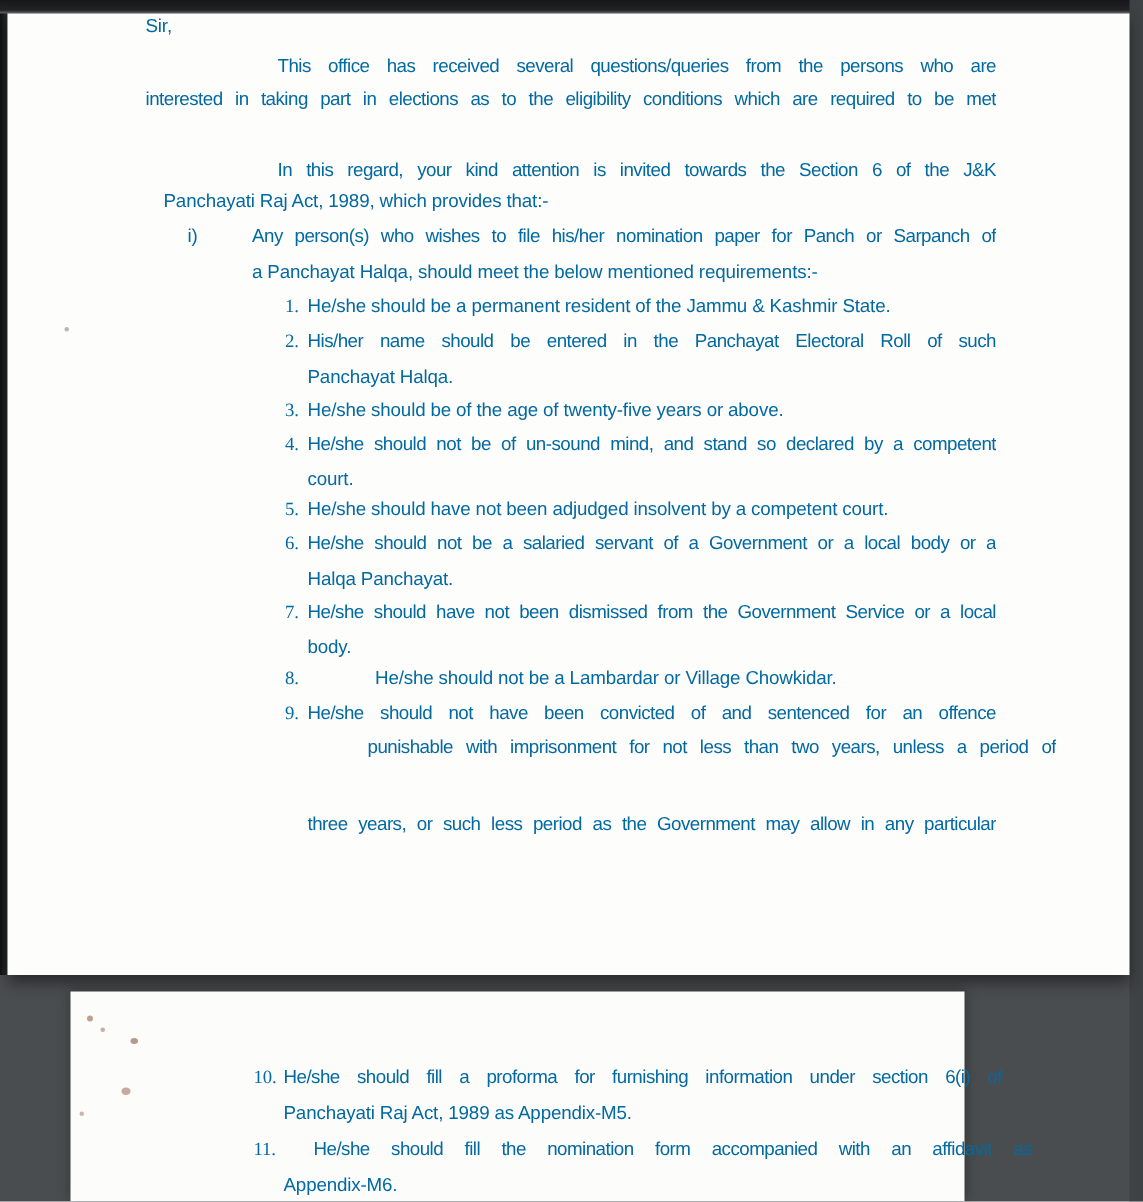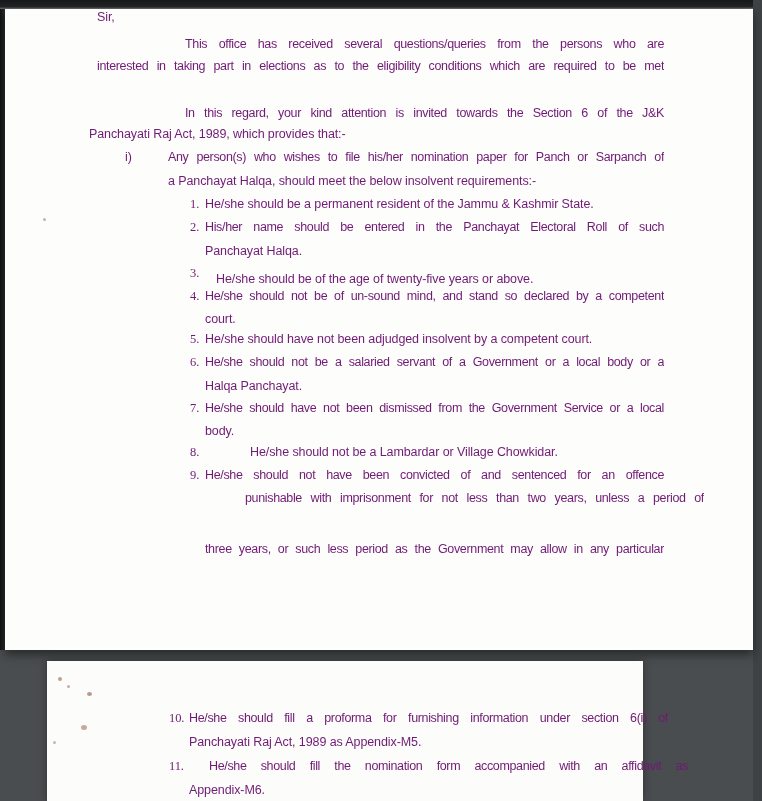--- a/index.html
+++ b/index.html
@@ -14,21 +14,21 @@
     background:linear-gradient(90deg,#101213,#2a2c2d);}
   .edge-right{position:absolute;left:753px;top:0;width:9px;height:801px;
     background:#3e4245;}
   .page{position:absolute;background:#fdfdfc;}
   .page1{left:5px;top:9px;width:748px;height:641px;
     box-shadow:0 5px 9px rgba(0,0,0,.45);}
   .page2{left:47px;top:661px;width:596px;height:140px;background:#fcfcfa;
     box-shadow:0 0 8px rgba(0,0,0,.35);}
   .line{
     position:absolute;height:17px;overflow:hidden;
-    font-size:12.5px;line-height:16px;color:#701a75;
+    font-size:12.5px;line-height:16px;color:#0369a1;
     letter-spacing:-0.1px;white-space:nowrap;
   }
   .just{
     white-space:normal;letter-spacing:-0.35px;
     text-align:justify;text-align-last:justify;text-justify:inter-word;
   }
   .num{font-family:"Liberation Serif", serif;font-size:12.5px;}
   .speck{position:absolute;border-radius:50%;}
 </style>
 </head>
@@ -38,35 +38,35 @@
 <div class="edge-left"></div>
 <div class="edge-right"></div>
 
 <div class="page page1">
   <div class="line" style="left:92px;top:0px;">Sir,</div>
 
   <div class="line just" style="left:180px;top:27px;width:479px;">This office has received several questions/queries from the persons who are</div>
   <div class="line just" style="left:92px;top:49px;width:567px;">interested in taking part in elections as to the eligibility conditions which are required to be met</div>
 
   <div class="line just" style="left:180px;top:96px;width:479px;">In this regard, your kind attention is invited towards the Section 6 of the J&amp;K</div>
-  <div class="line" style="left:84px;top:117px;text-align:center;">Panchayati Raj Act, 1989, which provides that:-</div>
+  <div class="line" style="left:104px;top:117px;text-align:center;">Panchayati Raj Act, 1989, which provides that:-</div>
 
   <div class="line" style="left:120px;top:140px;">i)</div>
   <div class="line just" style="left:163px;top:140px;width:496px;">Any person(s) who wishes to file his/her nomination paper for Panch or Sarpanch of</div>
-  <div class="line" style="left:163px;top:164px;">a Panchayat Halqa, should meet the below insolvent requirements:-</div>
+  <div class="line" style="left:163px;top:164px;">a Panchayat Halqa, should meet the below mentioned requirements:-</div>
 
   <div class="line num" style="left:185px;top:187px;">1.</div>
   <div class="line" style="left:200px;top:187px;">He/she should be a permanent resident of the Jammu &amp; Kashmir State.</div>
 
   <div class="line num" style="left:185px;top:210px;">2.</div>
   <div class="line just" style="left:200px;top:210px;width:459px;">His/her name should be entered in the Panchayat Electoral Roll of such</div>
   <div class="line" style="left:200px;top:234px;">Panchayat Halqa.</div>
 
   <div class="line num" style="left:185px;top:256px;">3.</div>
-  <div class="line" style="left:211px;top:256px;margin-top:6px;">He/she should be of the age of twenty-five years or above.</div>
+  <div class="line" style="left:200px;top:256px;">He/she should be of the age of twenty-five years or above.</div>
 
   <div class="line num" style="left:185px;top:279px;">4.</div>
   <div class="line just" style="left:200px;top:279px;width:459px;">He/she should not be of un-sound mind, and stand so declared by a competent</div>
   <div class="line" style="left:200px;top:302px;">court.</div>
 
   <div class="line num" style="left:185px;top:322px;">5.</div>
   <div class="line" style="left:200px;top:322px;">He/she should have not been adjudged insolvent by a competent court.</div>
 
   <div class="line num" style="left:185px;top:345px;">6.</div>
   <div class="line just" style="left:200px;top:345px;width:459px;">He/she should not be a salaried servant of a Government or a local body or a</div>

